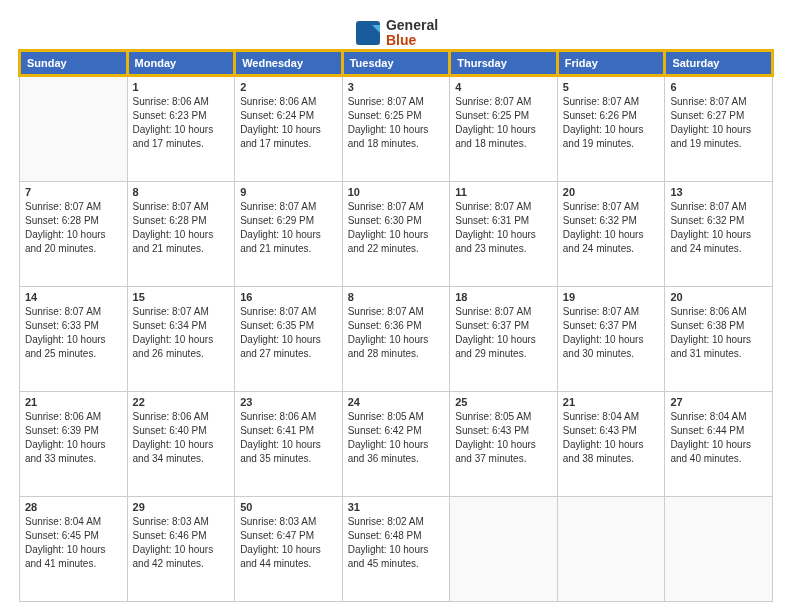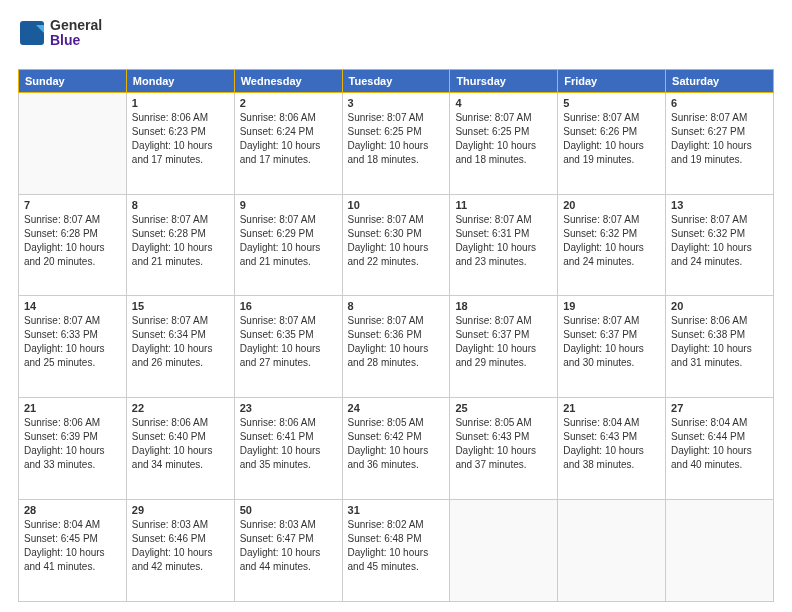--- a/index.html
+++ b/index.html
@@ -12,23 +12,23 @@
     }
     .page {
       width: 792px;
       height: 612px;
       padding: 18px 18px 10px 18px;
       display: flex;
       flex-direction: column;
     }
     .header {
       display: flex;
-      justify-content: flex-start;
+      justify-content: center;
       align-items: flex-start;
-      margin-bottom: 20px;
+      margin-bottom: 0;
     }
     .logo {
       display: flex;
       flex-direction: column;
       align-items: flex-start;
     }
     .logo-wrapper {
       display: flex;
       align-items: center;
       gap: 4px;
@@ -53,21 +53,21 @@
       flex: 1;
       font-size: 10px;
     }
     .calendar-table thead th {
       background-color: #3a6bbf;
       color: #fff;
       text-align: left;
       padding: 5px 6px;
       font-size: 11px;
       font-weight: bold;
-      border: 1px solid #eab308;
+      border: 3px solid #eab308;
     }
     .calendar-table tbody td {
       border: 1px solid #ccc;
       vertical-align: top;
       padding: 4px 5px;
       width: calc(100% / 7);
       height: 78px;
     }
     .day-number {
       font-weight: bold;
@@ -91,21 +91,21 @@
 <div class="page">
   <div class="header">
     <div class="logo">
       <div class="logo-wrapper">
         <svg width="28" height="28" viewBox="0 0 28 28">
           <rect x="2" y="2" width="24" height="24" rx="3" fill="#1a5b9c"></rect>
           <polygon points="18,6 26,6 26,14" fill="#4ab0e8"></polygon>
         </svg>
         <div>
           <div style="font-size:14px;font-weight:bold;color:#333;line-height:1.1">General</div>
-          <div style="font-size:14px;font-weight:bold;color:#4c1d95;line-height:1.1">Blue</div>
+          <div style="font-size:14px;font-weight:bold;color:#c2410c;line-height:1.1">Blue</div>
         </div>
       </div>
     </div>
     <div class="title-block">
       <div class="calendar-title"></div>
       <div class="calendar-subtitle"></div>
     </div>
   </div>
 
   <table class="calendar-table">

